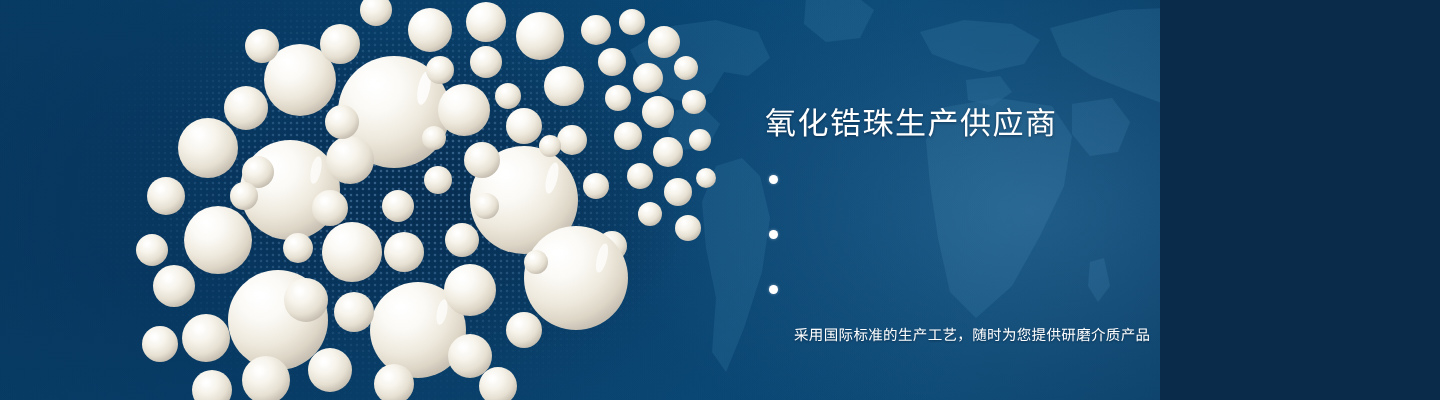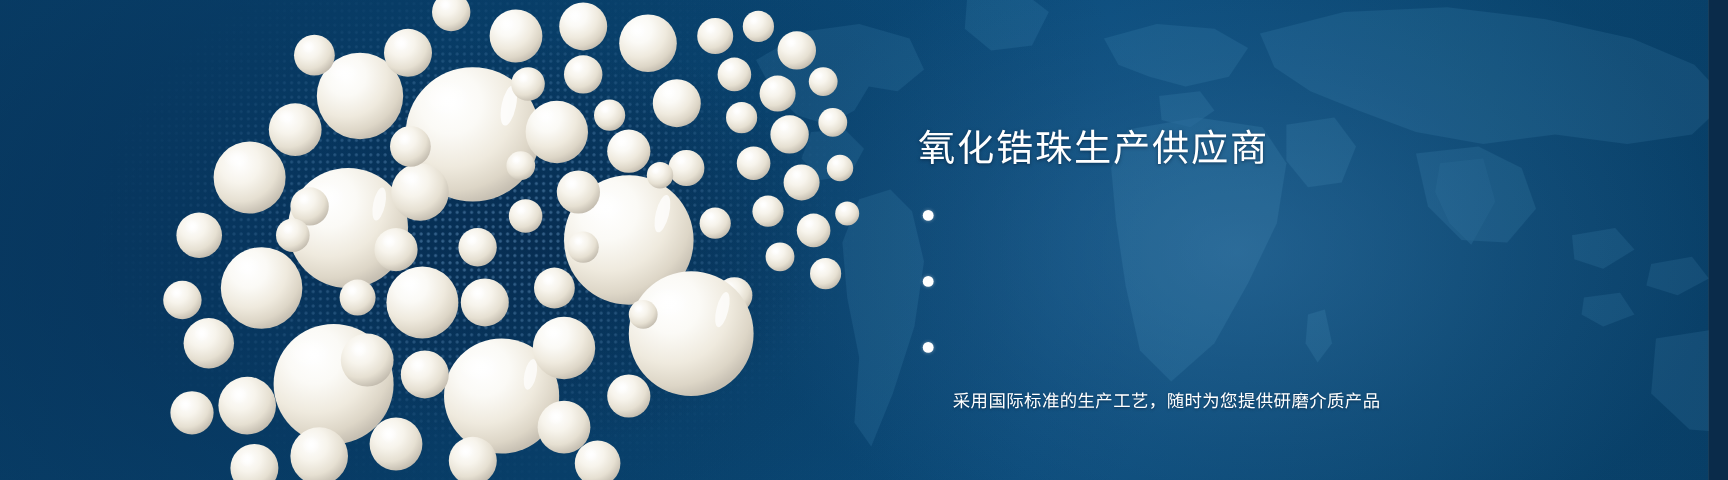--- a/index.html
+++ b/index.html
@@ -5,21 +5,21 @@
 <style>
   html, body {
     margin: 0;
     padding: 0;
     background: #0a2b4a;
   }
   * { box-sizing: border-box; }
 
   .banner {
     position: relative;
-    width: 1424px;
+    width: 1160px;
     height: 400px;
     overflow: hidden;
     font-family: "Liberation Sans", "DejaVu Sans", sans-serif;
     background: #404040;
   }
 
   
   .bg-base {
     position: absolute;
     inset: 0;

